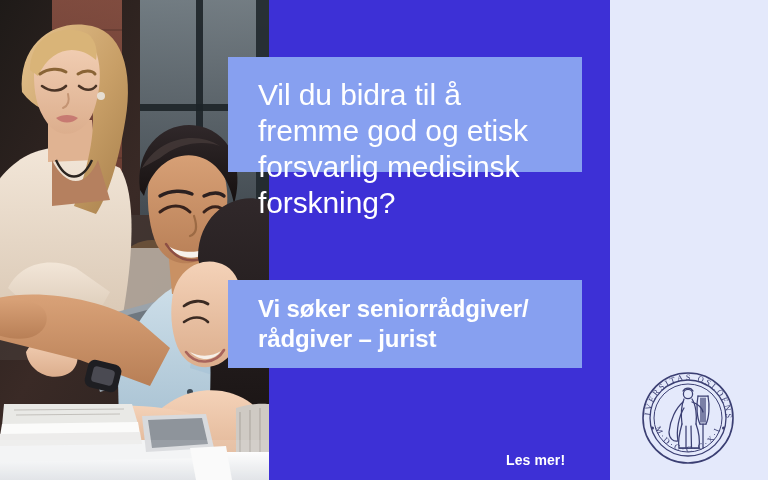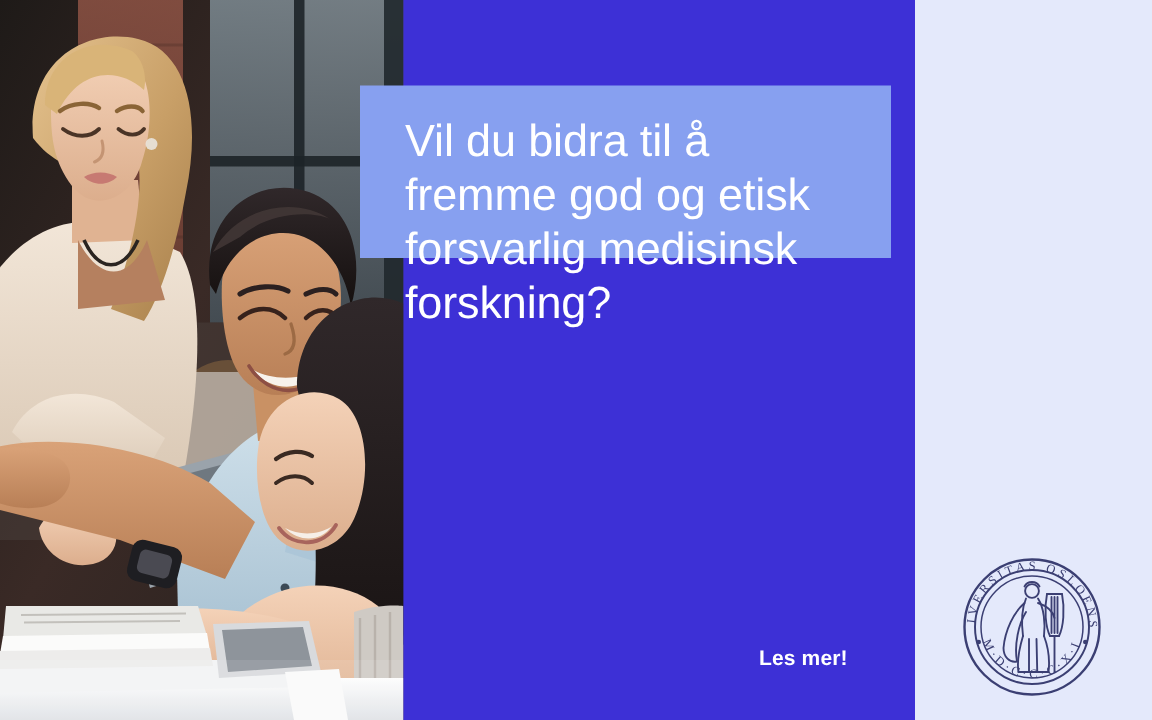--- a/index.html
+++ b/index.html
@@ -50,21 +50,21 @@
     background: #E4E9FB;
   }
 
   
   .box {
     position: absolute;
     background: #87A0F0;
     box-sizing: border-box;
   }
   .box-headline {
-    left: 240px;
+    left: 228px;
     top: 57px;
     width: 354px;
     height: 115px;
     padding: 20px 26px 0 30px;
   }
   .box-subhead {
     left: 228px;
     top: 280px;
     width: 354px;
     height: 88px;
@@ -84,21 +84,21 @@
     line-height: 30px;
     font-weight: 700;
     letter-spacing: -0.1px;
     white-space: pre-line;
   }
 
   
   .cta {
     position: absolute;
     left: 506px;
-    top: 430px;
+    top: 452px;
     color: #ffffff;
     font-size: 14px;
     font-weight: 700;
     letter-spacing: 0.1px;
     text-decoration: none;
     cursor: pointer;
   }
 
   
   .rek-logo {
@@ -321,20 +321,23 @@
   </div>
 
   <div class="purple-panel"></div>
 
   <div class="right-panel"></div>
 
   <div class="box box-headline">
     <div class="headline-text">Vil du bidra til å fremme god og etisk forsvarlig medisinsk forskning?</div>
   </div>
 
+  <div class="box box-subhead">
+    <div class="subhead-text">Vi søker seniorrådgiver/ rådgiver – jurist</div>
+  </div>
 
   <a class="cta" href="#">Les mer!</a>
 
 
   <div class="uio-seal">
     <svg width="104" height="104" viewBox="0 0 104 104">
       <defs>
         <path id="arcTop" d="M 14 52 A 38 38 0 0 1 90 52"></path>
         <path id="arcBottom" d="M 18 52 A 34 34 0 0 0 86 52"></path>
       </defs>

